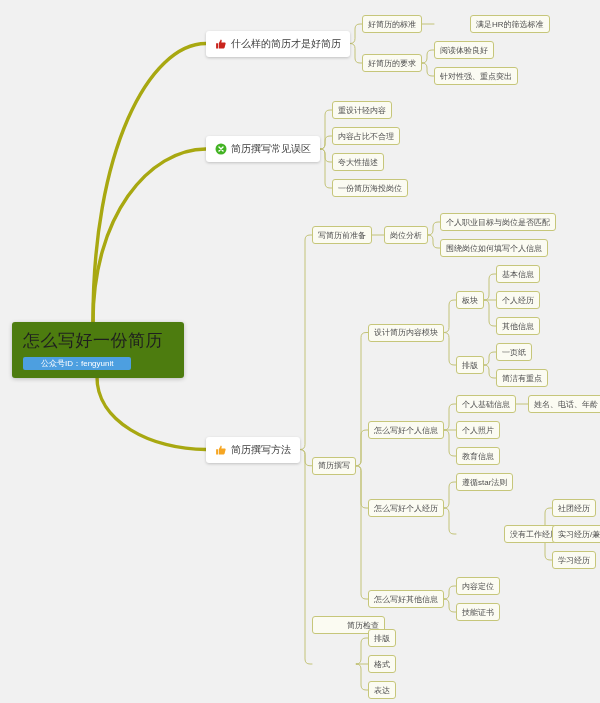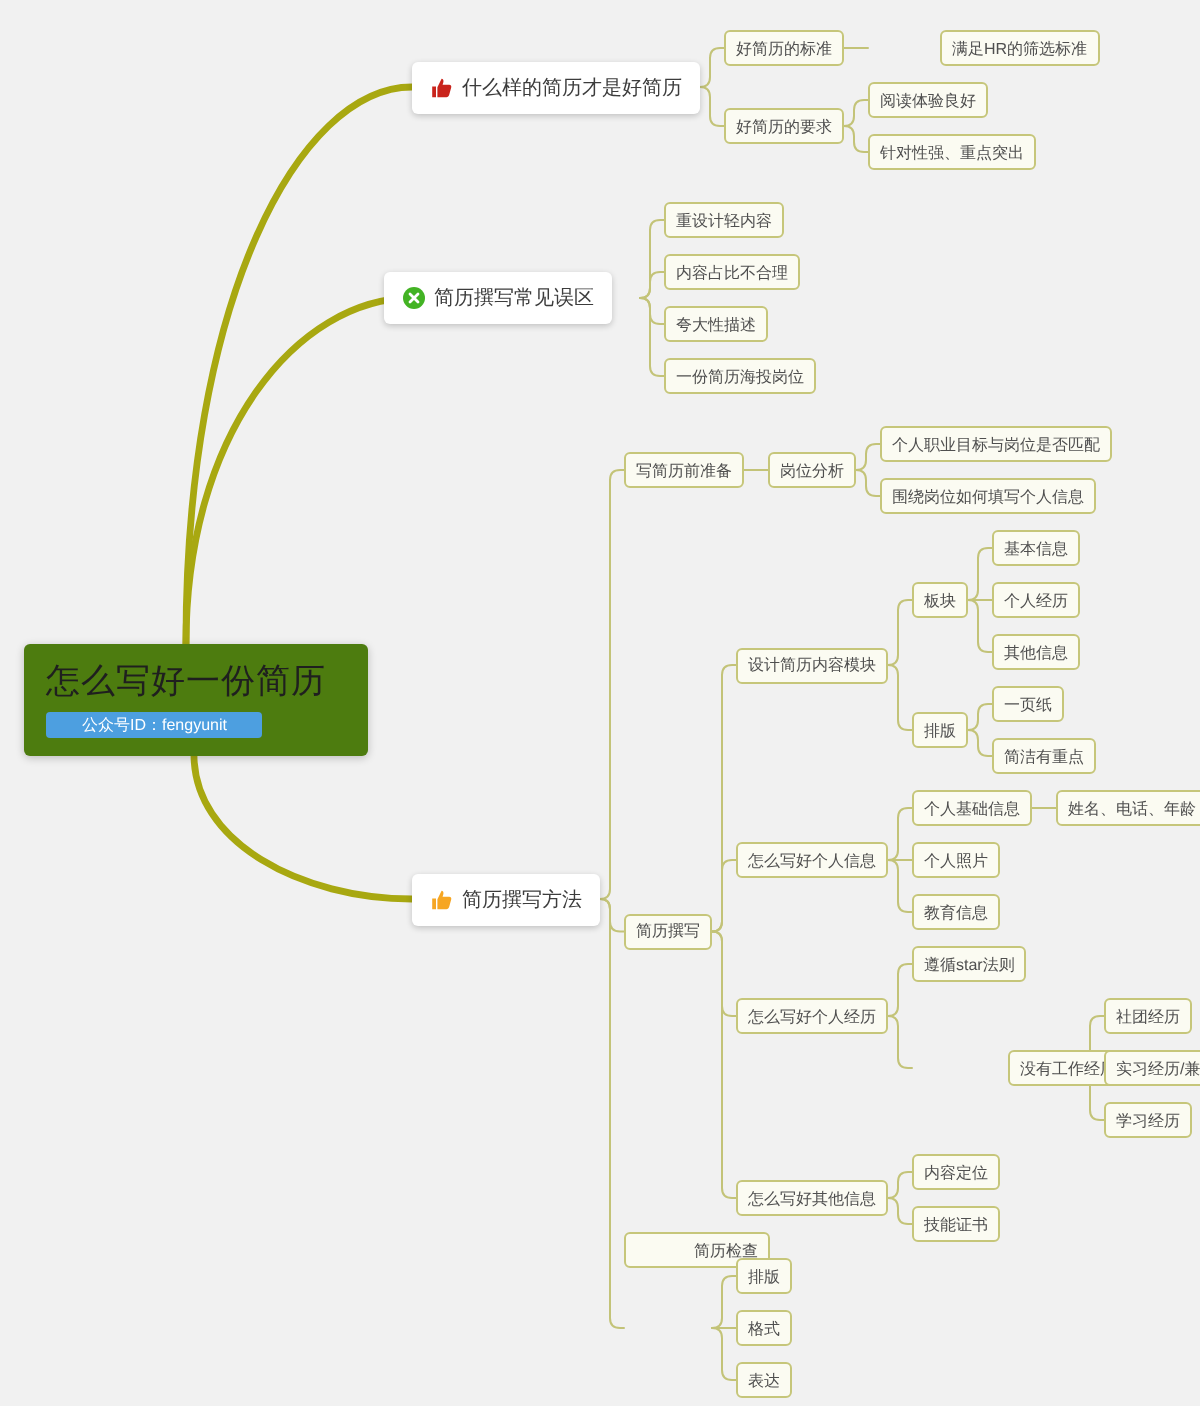--- a/index.html
+++ b/index.html
@@ -140,21 +140,21 @@
     </div>
     <div class="node leaf" style="left: 362px; top: 54px;">
       <span>好简历的要求</span>
     </div>
     <div class="node leaf" style="left: 434px; top: 41px;">
       <span>阅读体验良好</span>
     </div>
     <div class="node leaf" style="left: 434px; top: 67px;">
       <span>针对性强、重点突出</span>
     </div>
-    <div class="node branch" style="left: 192px; top: 136px;">
+    <div class="node branch" style="left: 206px; top: 136px;">
       <span class="node-icon">
         <svg viewBox="0 0 12 12">
           <circle cx="6" cy="6" r="5.5" fill="#43b324"></circle>
           <path d="M4 4l4 4M8 4l-4 4" stroke="#fff" stroke-width="1.4" stroke-linecap="round"></path>
         </svg>
       </span>
       <span>简历撰写常见误区</span>
     </div>
     <div class="node leaf" style="left: 332px; top: 101px;">
       <span>重设计轻内容</span>

